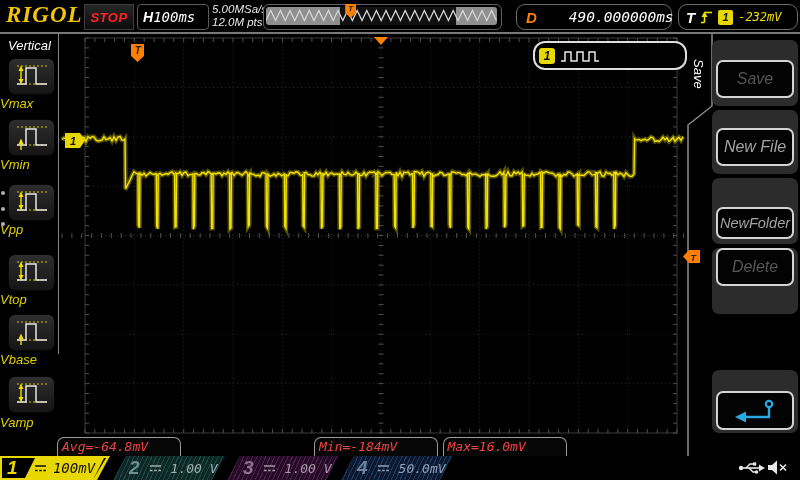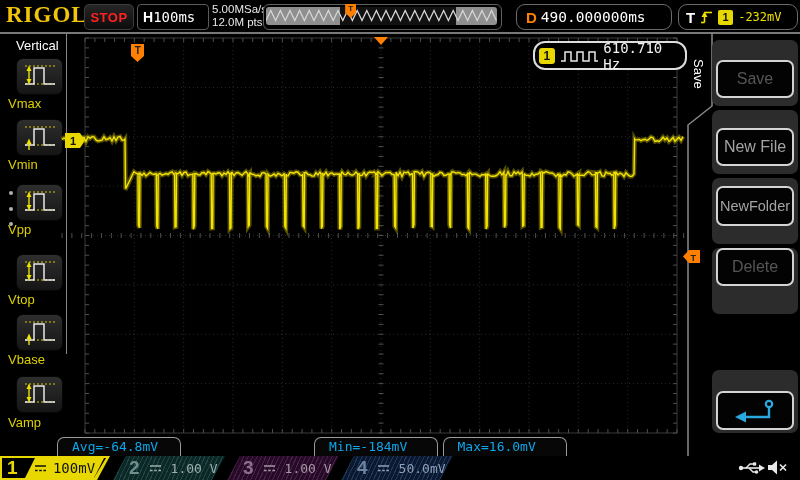--- a/index.html
+++ b/index.html
@@ -1,76 +1,76 @@
 <!DOCTYPE html>
 <html><head>
 <meta charset="utf-8">
 <style>
   html,body{margin:0;padding:0;background:#000;}
   #screen{position:relative;width:800px;height:480px;background:#000;overflow:hidden;
-          font-family:"Liberation Sans",sans-serif;}
+          font-family:"Liberation Sans",sans-serif;font-style:italic;}
   .abs{position:absolute;}
   .mono{font-family:"DejaVu Sans Mono",monospace;}
 
   
   #logo{left:6px;top:2px;font-family:"Liberation Serif",serif;font-weight:bold;
         font-size:23px;color:#f2c40c;letter-spacing:1px;}
   #stop-btn{left:84px;top:4px;width:48px;height:24px;background:linear-gradient(#262626,#0c0c0c);
-            border:1px solid #3c3c3c;border-radius:5px;color:#ff2222;font-weight:bold;
+            border:1px solid #3c3c3c;border-radius:0;color:#ff2222;font-weight:bold;
             font-size:13px;display:flex;align-items:center;justify-content:center;letter-spacing:.5px;}
   #h-box{left:137px;top:4px;width:70px;height:24px;border:1px solid #5a5a5a;border-radius:4px;
          background:#000;display:flex;align-items:center;color:#fff;}
   #h-box .hlab{font-weight:bold;font-size:14px;margin-left:5px;}
   #h-box .hval{font-size:14px;margin-left:0;}
   #sample-block{left:212px;top:3px;color:#e8e8e8;font-size:11.5px;line-height:13px;}
   #preview{left:263px;top:4px;width:237px;height:24px;border:1px solid #606060;border-radius:6px;
            background:#000;}
   #preview-inner{position:absolute;left:2px;top:2px;width:231px;height:18px;background:#8f8f8f;
                  border-radius:3px;overflow:hidden;}
   #preview-window{position:absolute;top:0;height:100%;background:#111;}
   #zigzag-svg{position:absolute;left:0;top:1px;}
   #preview-flag{position:absolute;top:-1px;width:11px;height:14px;
                 clip-path:polygon(0 0,100% 0,100% 62%,50% 100%,0 62%);background:#ff7f00;
                 color:#222;font-size:8px;font-weight:bold;text-align:center;line-height:10px;}
   #d-box{left:516px;top:4px;width:154px;height:24px;border:1px solid #6a6a6a;border-radius:9px;
          background:#000;display:flex;align-items:center;}
   #d-box .dlab{color:#ff8000;font-weight:bold;font-size:15px;margin-left:9px;}
-  #d-box .dval{color:#fff;font-size:14.5px;margin-left:4px;}
+  #d-box .dval{color:#fff;font-size:14.5px;margin-left:32px;}
   #t-box{left:678px;top:4px;width:118px;height:24px;border:1px solid #6a6a6a;border-radius:9px;
          background:#000;display:flex;align-items:center;gap:5px;}
   #t-box .tlab{color:#fff;font-weight:bold;font-size:15px;margin-left:7px;}
   #t-box .chbadge{width:15px;height:15px;background:#e8d800;border-radius:2px;color:#111;
                   font-weight:bold;font-size:11px;display:flex;align-items:center;justify-content:center;}
   #t-box .tval{color:#f0e000;font-size:12px;}
   #topbar-sep{left:0;top:32px;width:800px;height:2px;background:#787878;}
 
   
-  #left-menu{left:8px;top:34px;width:60px;height:320px;}
+  #left-menu{left:0;top:34px;width:60px;height:320px;}
   #left-menu .divider{position:absolute;right:1px;top:0;width:1px;height:100%;background:#888;}
   #left-title{position:absolute;left:8px;top:4px;color:#fff;font-size:13px;}
   .vbtn{position:absolute;left:8px;width:45px;height:35px;border-radius:7px;
         background:linear-gradient(#2e2e2e,#151515);border:1px solid #060606;
         display:flex;align-items:center;justify-content:center;}
   .vlabel{position:absolute;left:0;width:58px;color:#ddd000;font-size:13px;}
   .pagedot{position:absolute;left:1px;width:4px;height:4px;border-radius:2px;background:#b0b0b0;}
 
   
   #display{left:60px;top:33px;width:626px;height:423px;overflow:visible;z-index:3;}
   #grid-svg,#wave-svg,#marker-svg{position:absolute;left:0;top:0;}
   #freq-box{position:absolute;left:473px;top:8px;width:150px;height:25px;background:#000;
             border:2px solid #dedede;border-radius:12px;display:flex;align-items:center;gap:5px;}
   #freq-box .chbadge{width:16px;height:16px;background:#e8d800;border-radius:3px;color:#111;
             font-weight:bold;font-size:12px;display:flex;align-items:center;justify-content:center;margin-left:4px;}
   #freq-box .fval{color:#f2f2f2;font-size:14px;}
 
   
   .mtab{position:absolute;top:437px;width:124px;height:19px;background:#070707;
         border:1.5px solid #9a9a9a;border-bottom:none;border-radius:7px 7px 0 0;
-        color:#0ea5e9;font-family:"DejaVu Sans Mono",monospace;font-size:13px;line-height:17px;
-        padding-left:14px;box-sizing:border-box;white-space:nowrap;overflow:hidden;}
+        color:#ef4444;font-family:"DejaVu Sans Mono",monospace;font-size:13px;line-height:17px;
+        padding-left:4px;box-sizing:border-box;white-space:nowrap;overflow:hidden;}
 
   
   #right-menu{left:686px;top:33px;width:114px;height:423px;}
   #save-tab-title{position:absolute;left:5px;top:26px;color:#fff;font-size:13px;
                   writing-mode:vertical-rl;}
   .rcont{position:absolute;left:26px;width:86px;background:#2c2c2c;border-radius:7px;}
   .rbtn{position:absolute;left:30px;width:78px;background:#030303;border:2px solid #d4d4d4;
         border-radius:7px;display:flex;align-items:center;justify-content:center;
         font-size:16px;box-sizing:border-box;}
   .rbtn.on{color:#a3a3a3;}  .rbtn.off{color:#565656;}
@@ -565,21 +565,20 @@
         <g>
           <polygon points="623,223.5 629,217 640,217 640,230 629,230" fill="#ff7f00"></polygon>
           <text x="630.5" y="227.5" font-size="9" font-weight="bold" fill="#222" font-family="Liberation Sans,sans-serif">T</text>
         </g>
       </svg>
     <div id="freq-box">
       <span class="chbadge">1</span>
       <svg width="40" height="14">
         <path d="M1,12 h4 v-9 h6 v9 h6 v-9 h6 v9 h6 v-9 h6 v9 h4" fill="none" stroke="#e8e8e8" stroke-width="1.5"></path>
       </svg>
-      <span class="fval mono">610.710 Hz</span>
     </div>
   </div>
 
   <div class="mtab" style="left:57px">Avg=-64.8mV</div>
   <div class="mtab" style="left:314px">Min=-184mV</div>
   <div class="mtab" style="left:442.5px">Max=16.0mV</div>
 
   <div id="right-menu" class="abs">
     <svg width="114" height="423" style="position:absolute;left:0;top:0">
       <path d="M26,0 V73 L2,92 V423" fill="none" stroke="#8a8a8a" stroke-width="1.5"></path>
@@ -587,21 +586,21 @@
     <div id="save-tab-title">Save</div>
 
     <div class="rcont" style="top:7px;height:66px"></div>
     <div class="rcont" style="top:77px;height:64px"></div>
     <div class="rcont" style="top:145px;height:66px"></div>
     <div class="rcont" style="top:215px;height:66px"></div>
     <div class="rcont" style="top:337px;height:63px"></div>
 
     <div class="rbtn off" style="top:27px;height:38px">Save</div>
     <div class="rbtn on" style="top:95px;height:38px">New File</div>
-    <div class="rbtn on small" style="top:153px;height:40px">NewFolder</div>
+    <div class="rbtn on small" style="top:174px;height:32px">NewFolder</div>
     <div class="rbtn off" style="top:215px;height:38px">Delete</div>
     <div class="rbtn on" style="top:358px;height:39px">
       <svg width="44" height="26">
         <circle cx="36" cy="6" r="3.2" fill="none" stroke="#2aa8e0" stroke-width="2.2"></circle>
         <path d="M36,9 V19 H12" fill="none" stroke="#2aa8e0" stroke-width="2.4"></path>
         <polygon points="13,13.5 13,24.5 2,19" fill="#2aa8e0"></polygon>
       </svg>
     </div>
   </div>
 

